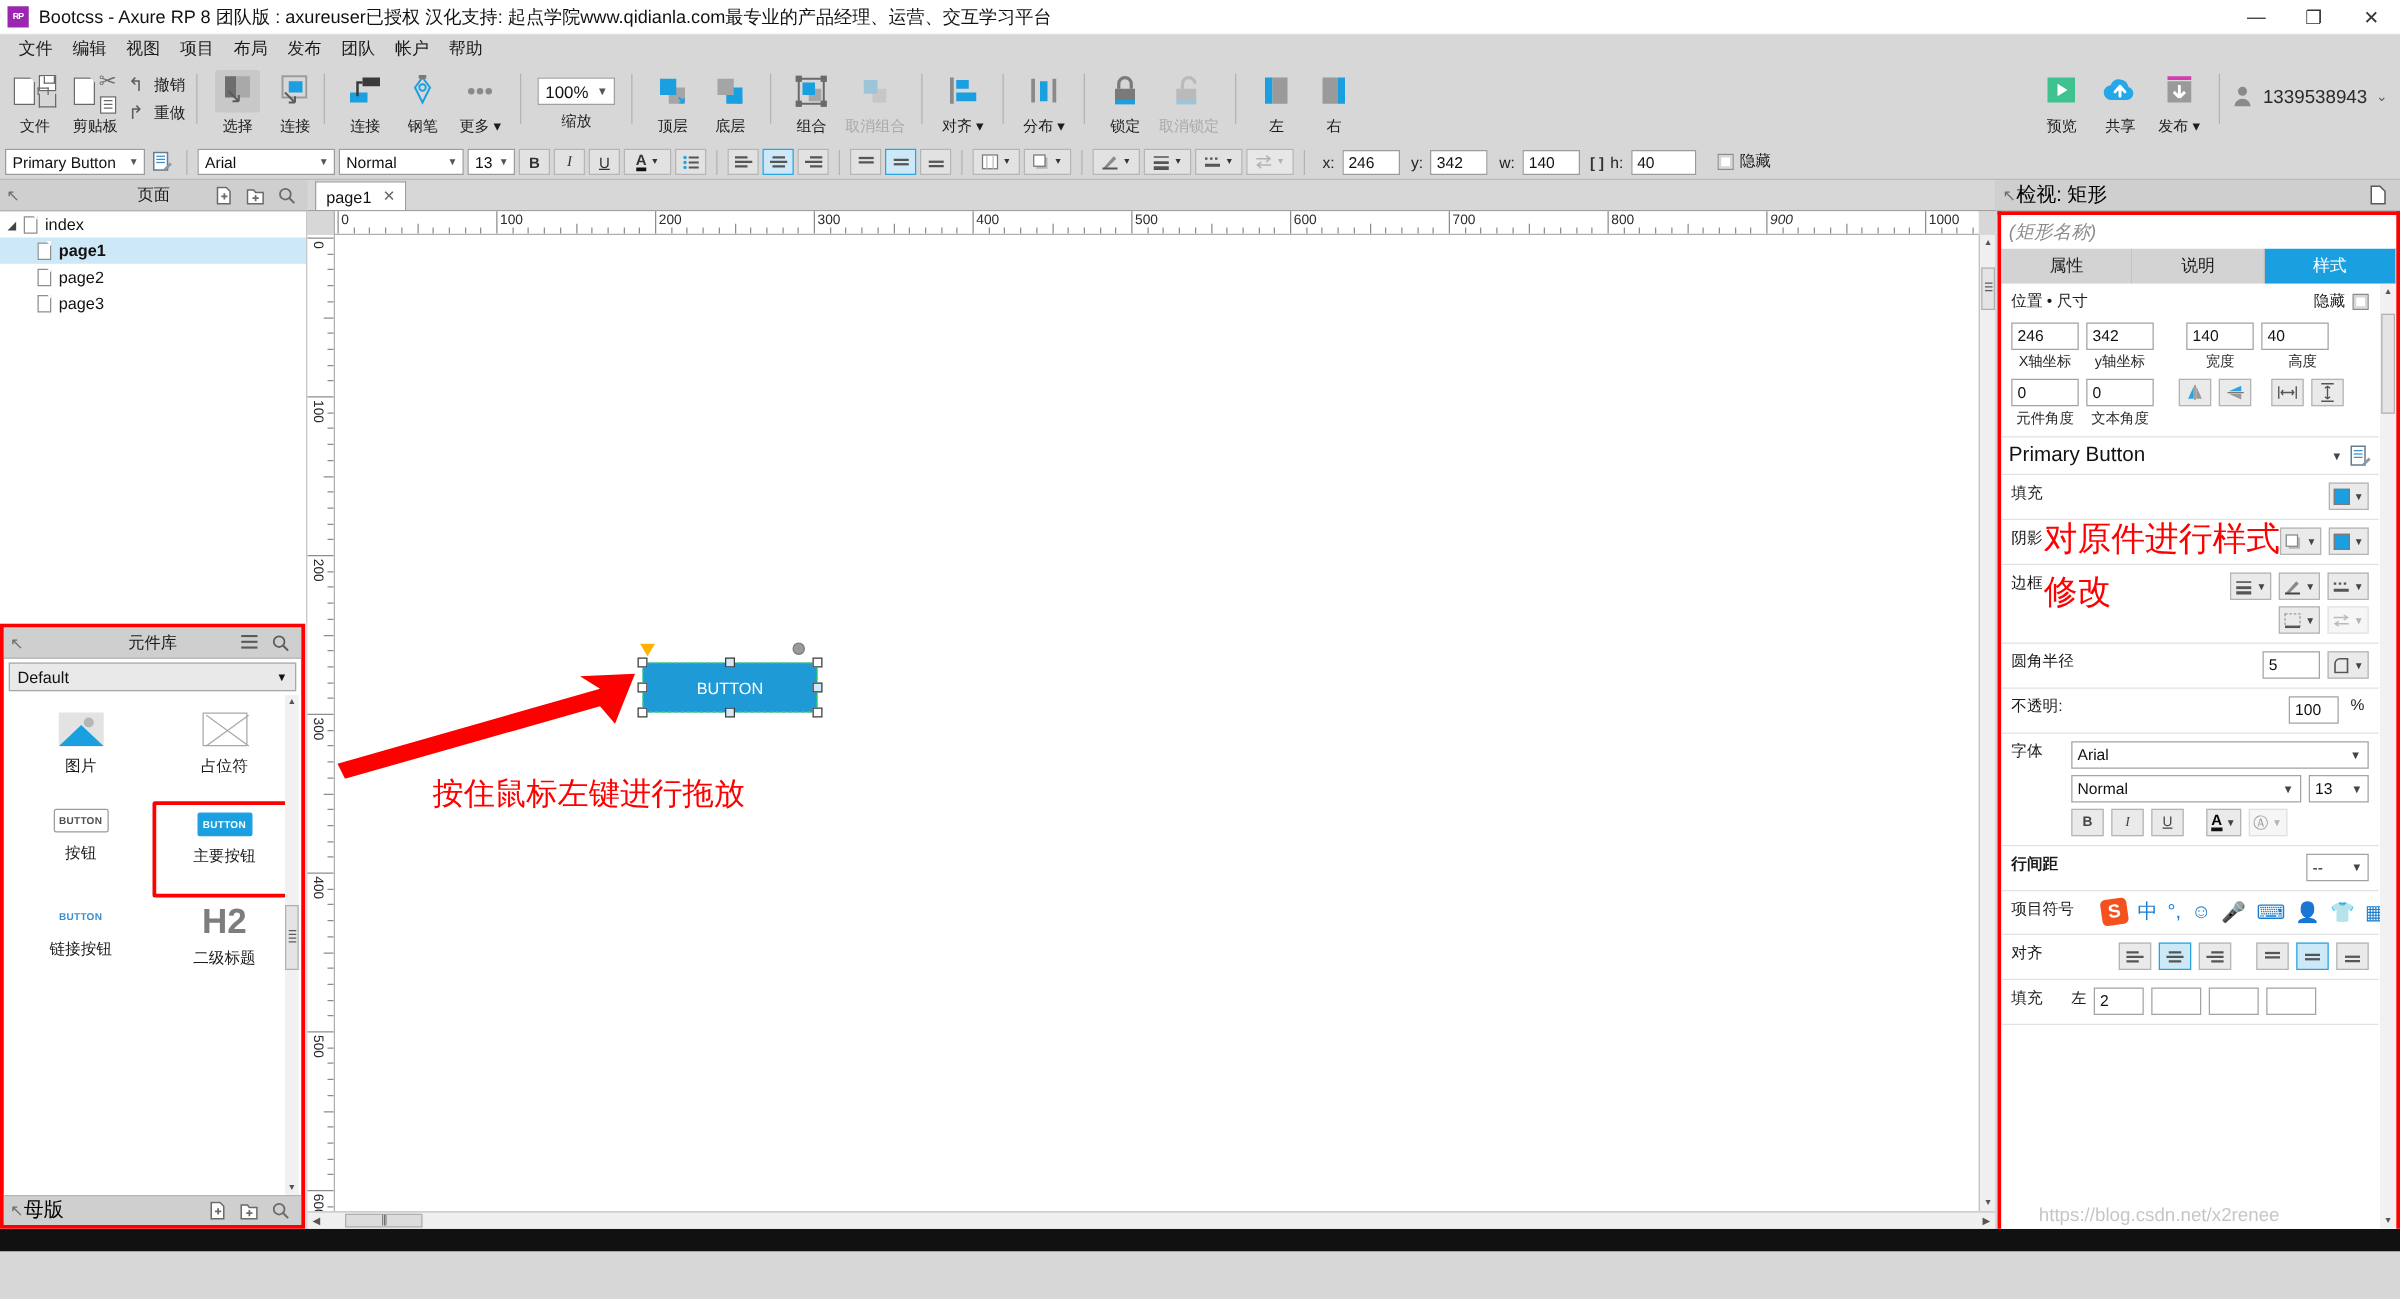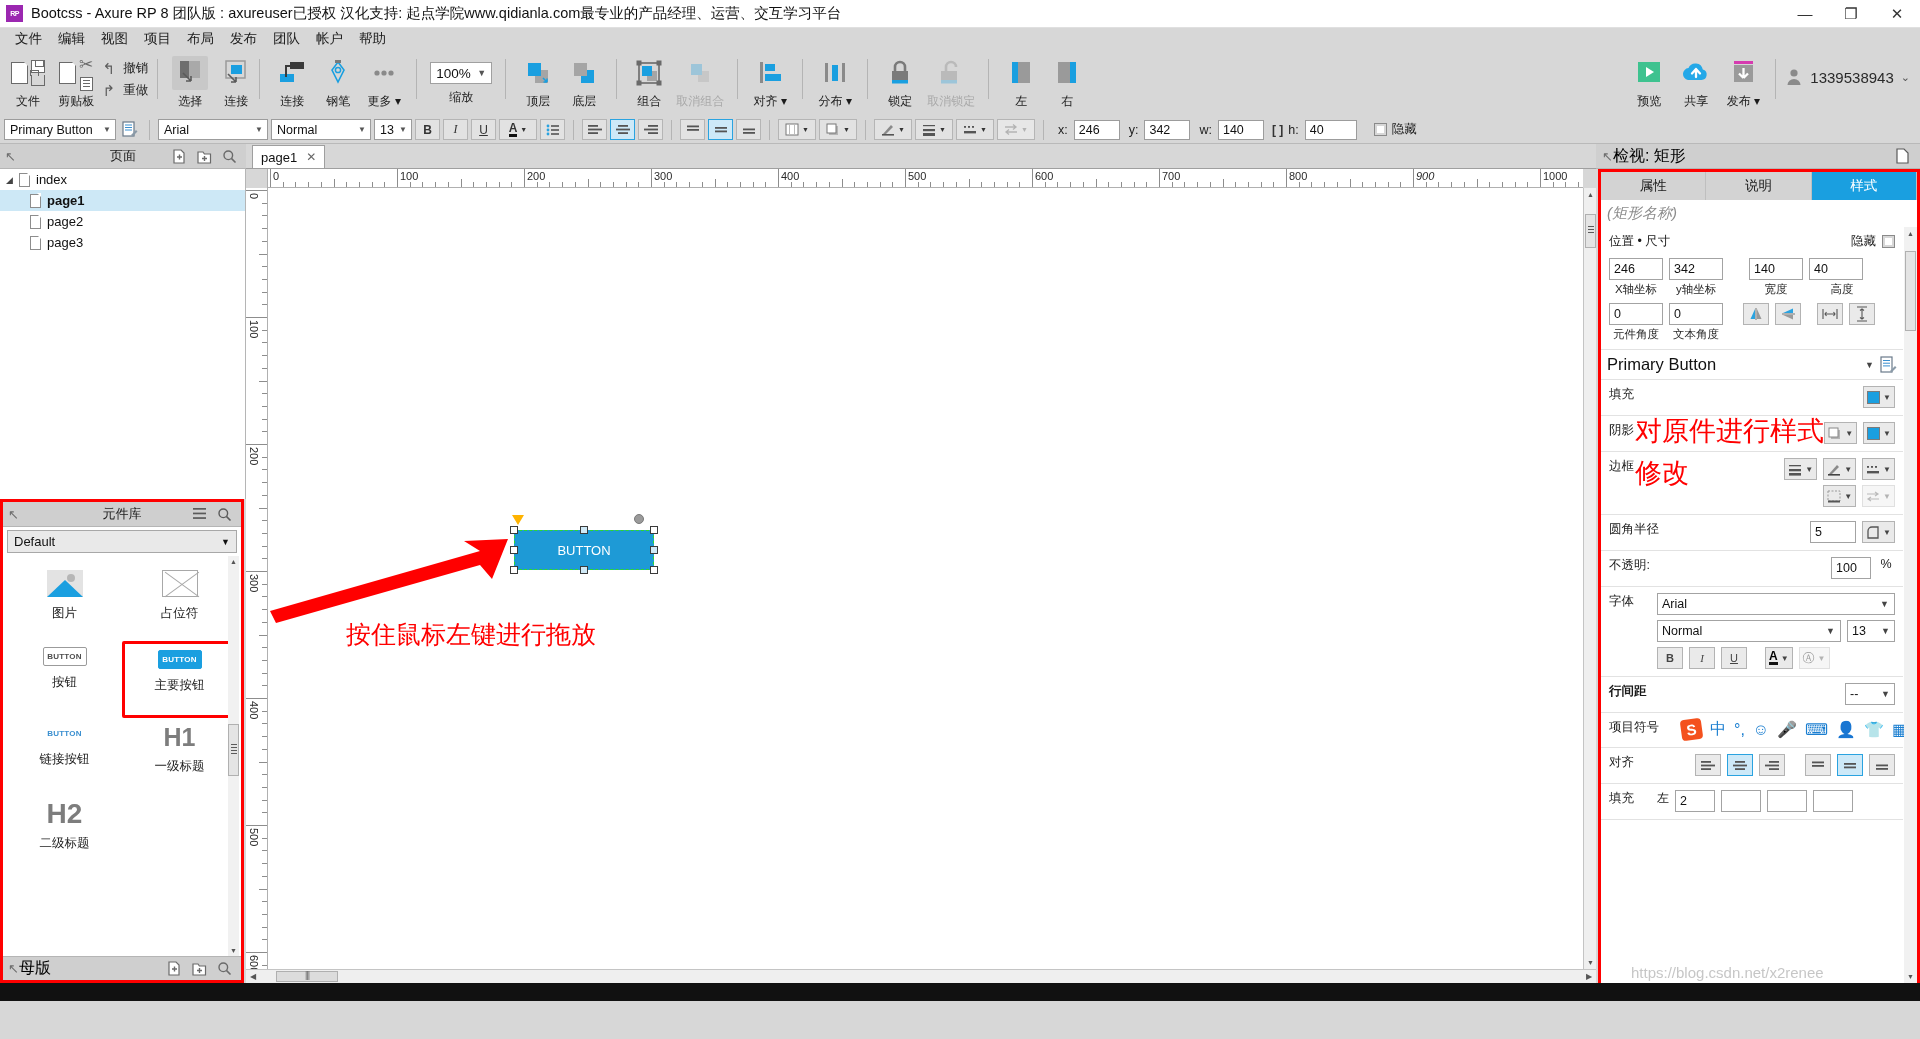--- a/index.html
+++ b/index.html
@@ -931,24 +931,20 @@
           <div class="thumb-btn">BUTTON</div>
           <div class="wl-name">按钮</div>
         </div>
         <div class="wl-cell highlight">
           <div class="thumb-btn primary">BUTTON</div>
           <div class="wl-name">主要按钮</div>
         </div>
         <div class="wl-cell">
           <div class="thumb-btn link">BUTTON</div>
           <div class="wl-name">链接按钮</div>
-        </div>
-        <div class="wl-cell">
-          <div class="thumb-h">H1</div>
-          <div class="wl-name">一级标题</div>
         </div>
         <div class="wl-cell">
           <div class="thumb-h h2">H2</div>
           <div class="wl-name">二级标题</div>
         </div>
 
         <div id="wl-scroll">
           <div class="sb-arrow" style="top:2px;">▲</div>
           <div id="wl-thumb"></div>
           <div class="sb-arrow" style="bottom:2px;">▼</div>
@@ -1222,27 +1218,27 @@
       <span class="ttl">检视: 矩形</span>
       <span class="ph-right">
         <svg width="15" height="16" viewBox="0 0 15 16">
           <path d="M2 1 h7 l4 4 v10 h-11 Z" fill="#fff" stroke="#5a5a5a" stroke-width="1.2"></path>
         </svg>
       </span>
     </div>
 
     <div id="insp-body">
 
+      <div id="name-field">(矩形名称)</div>
+
       <div id="insp-tabs">
         <div class="insp-tab">属性</div>
         <div class="insp-tab">说明</div>
         <div class="insp-tab active">样式</div>
       </div>
-
-      <div id="name-field">(矩形名称)</div>
 
       <div id="insp-scrollarea">
         <div id="insp-inner">
 
           <div class="sec">
             <div class="row" style="justify-content:space-between;">
               <span class="sec-title">位置 • 尺寸</span>
               <span style="display:flex;align-items:center;gap:6px;">
                 <span style="font-size:12.5px;color:#1a1a1a;">隐藏</span>
                 <span class="chk-sq"></span>

